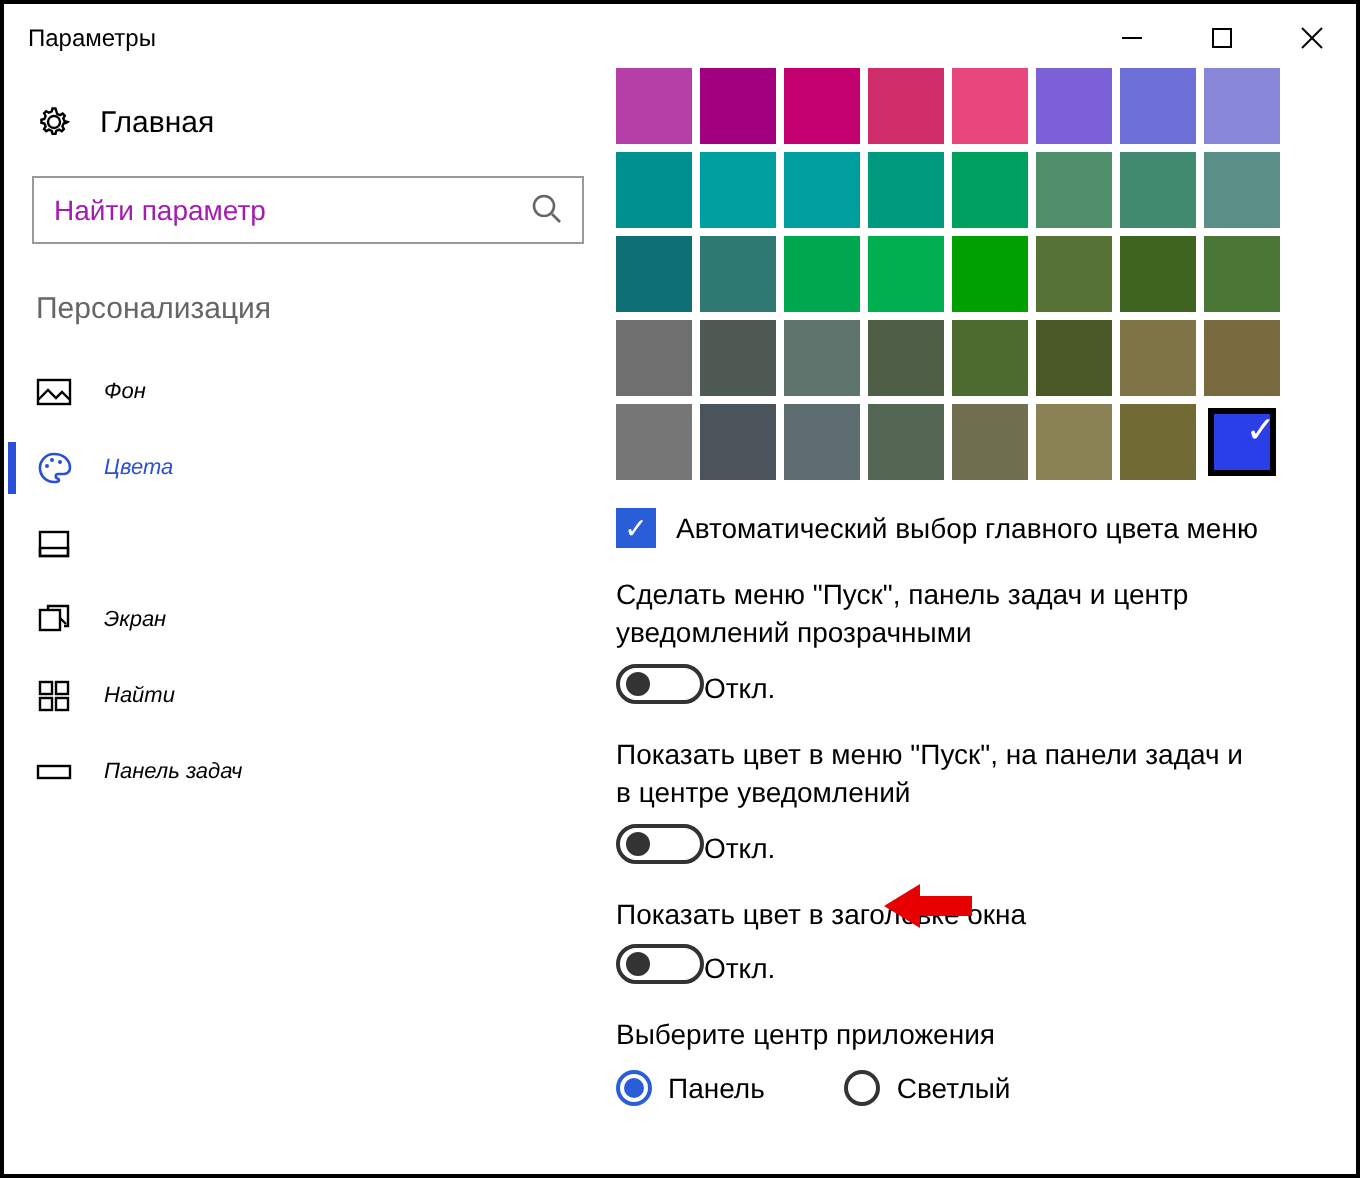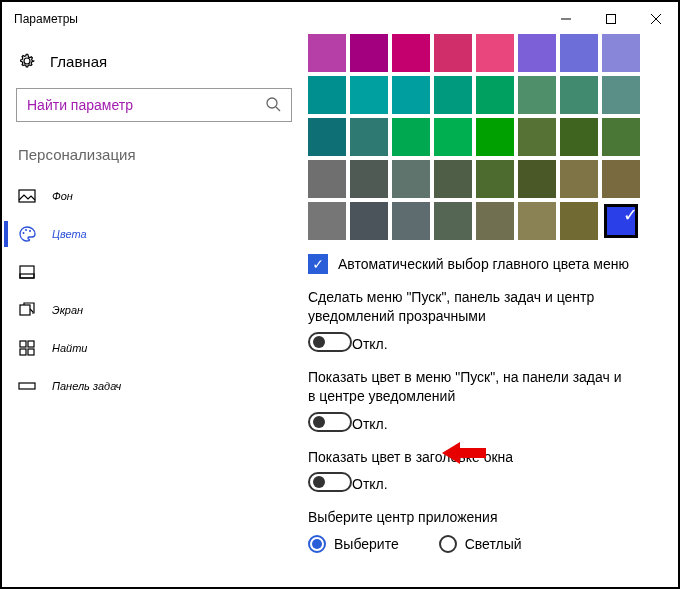--- a/index.html
+++ b/index.html
@@ -225,21 +225,21 @@
             </div>
         <span>Откл.</span>
       </div>
 
       <div class="opt-label">Выберите центр приложения</div>
       <div class="radio-row">
         <div class="radio sel">
           <div class="circ">
                 <div class="dot"></div>
               </div>
-          <span>Выберите</span>
+          <span>Панель</span>
         </div>
         <div class="radio">
           <div class="circ"></div>
           <span>Светлый</span>
         </div>
       </div>
     </div>
   </div>
 
   <div class="arrow">

